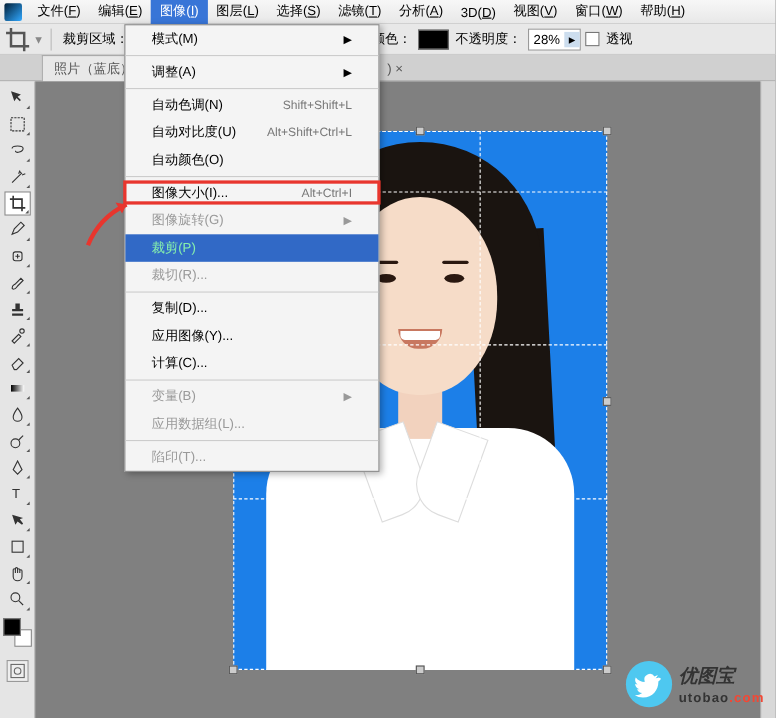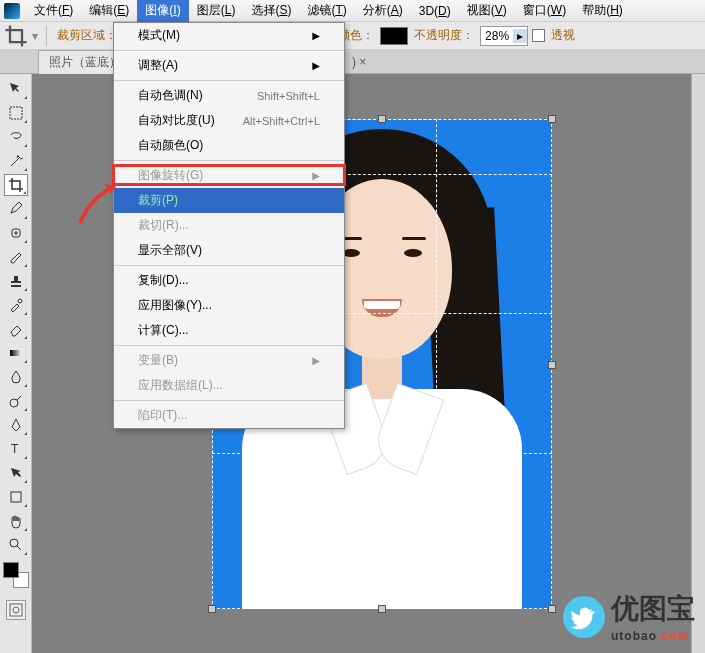--- a/index.html
+++ b/index.html
@@ -5,21 +5,21 @@
 *{margin:0;padding:0;box-sizing:border-box;font-family:"Microsoft YaHei",SimSun,sans-serif;font-size:12px;user-select:none}
 body{background:#f0f0f0;width:705px;height:653px;overflow:hidden;position:relative}
 .menubar{background:linear-gradient(#f7f7f7,#e8e8e8);height:22px;display:flex;align-items:center;padding-left:4px;border-bottom:1px solid #ccc}
 .app-icon{width:16px;height:16px;margin-right:6px;background:linear-gradient(135deg,#001e36,#31a8ff);border-radius:2px}
 .menu-item{padding:3px 8px;cursor:pointer}
 .menu-item.active{background:#3875d7;color:#fff}
 .menu-item u{text-decoration:underline}
 .toolbar{background:#e8e8e8;height:28px;display:flex;align-items:center;padding:0 4px;border-bottom:1px solid #ccc;gap:4px}
 .tool-btn{width:24px;height:24px;display:flex;align-items:center;justify-content:center;cursor:pointer}
 .divider{width:1px;height:20px;background:#bbb;margin:0 4px}
-.label{color:#a16207;padding:0 2px}
+.label{color:#000000;padding:0 2px}
 .sel{background:#fff;border:1px solid #999;height:20px;padding:0 4px;display:flex;align-items:center;min-width:40px}
 .sel.wide{min-width:160px}
 .chk{width:13px;height:13px;border:1px solid #777;background:#fff;display:inline-block;vertical-align:middle}
 .chk.on::after{content:"✓";font-size:10px;color:#333;display:block;line-height:11px;text-align:center}
 .swatch{width:28px;height:18px;background:#000;border:1px solid #777}
 .pct-wrap{display:flex;align-items:center;background:#fff;border:1px solid #999;height:20px}
 .pct-wrap span{padding:0 4px}
 .pct-arrow{width:14px;background:#cde;text-align:center;cursor:pointer}
 .doctabs{background:#d0d0d0;height:24px;display:flex;align-items:center;padding-left:38px;border-bottom:1px solid #aaa}
 .doctab{background:#e8e8e8;padding:3px 10px;border:1px solid #aaa;border-bottom:none;color:#555}
@@ -62,21 +62,21 @@
 .red-box{position:absolute;left:112px;top:164px;width:234px;height:22px;border:3px solid #e8362e;z-index:101;pointer-events:none}
 .red-arrow{position:absolute;left:70px;top:178px;z-index:102;pointer-events:none}
 .red-arrow svg{width:60px;height:50px}
 .swatches{width:26px;height:26px;position:relative;margin-top:4px}
 .sw-fg{position:absolute;width:16px;height:16px;background:#000;border:1px solid #888;left:0;top:0}
 .sw-bg{position:absolute;width:16px;height:16px;background:#fff;border:1px solid #888;right:0;bottom:0}
 .qm{width:20px;height:20px;border:1px solid #999;display:flex;align-items:center;justify-content:center;margin-top:10px;background:#eee}
 .watermark{position:absolute;right:10px;bottom:10px;display:flex;align-items:center;gap:6px;z-index:50}
 .wm-icon{width:42px;height:42px;background:#4ec8f0;border-radius:50%;display:flex;align-items:center;justify-content:center}
 .wm-text{font-weight:bold;color:#333}
-.wm-text .t1{font-size:28px;}
+.wm-text .t1{font-size:17px;font-style:italic}
 .wm-text .t2{font-size:13px;letter-spacing:1px}
 .wm-text .red{color:#f34734}
 </style>
 </head>
 <body>
 
 <div class="menubar">
   <div class="app-icon"></div>
   <div class="menu-item"><span>文件</span>(<u>F</u>)</div>
   <div class="menu-item"><span>编辑</span>(<u>E</u>)</div>
@@ -317,32 +317,33 @@
       <span class="sc">Shift+Shift+L</span>
     </div>
     <div class="dd-item">
       <span>自动对比度(U)</span>
       <span class="sc">Alt+Shift+Ctrl+L</span>
     </div>
     <div class="dd-item">
       <span>自动颜色(O)</span>
     </div>
     <div class="dd-sep"></div>
+    <div class="dd-item">
+      <span>图像大小(I)...</span>
+      <span class="sc">Alt+Ctrl+I</span>
+    </div>
     <div class="dd-item dis">
       <span>图像旋转(G)</span>
       <span class="dd-arrow">▶</span>
     </div>
     <div class="dd-item hl">
       <span>裁剪(P)</span>
     </div>
     <div class="dd-item dis">
       <span>裁切(R)...</span>
-    </div>
-    <div class="dd-item">
-      <span>显示全部(V)</span>
     </div>
     <div class="dd-sep"></div>
     <div class="dd-item">
       <span>复制(D)...</span>
     </div>
     <div class="dd-item">
       <span>应用图像(Y)...</span>
     </div>
     <div class="dd-item">
       <span>计算(C)...</span>

